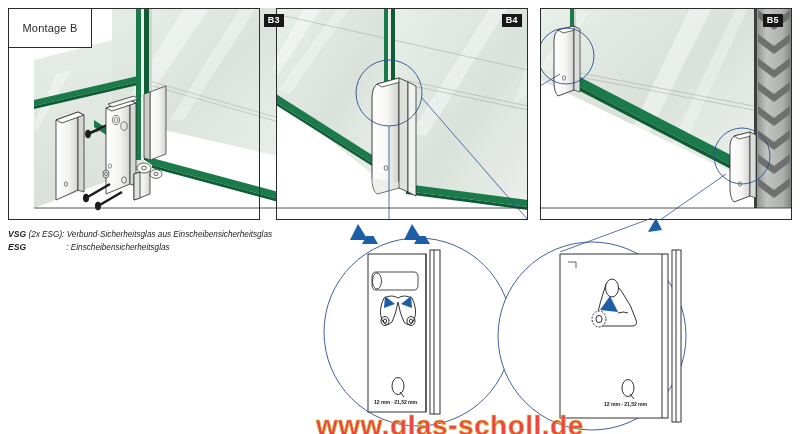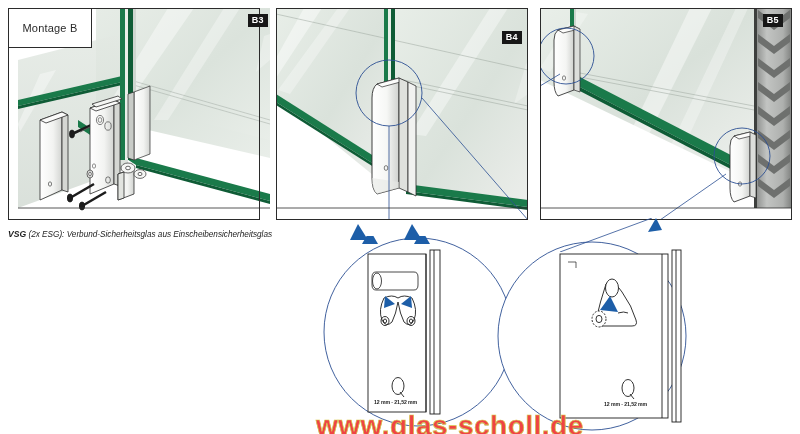--- a/index.html
+++ b/index.html
@@ -57,21 +57,21 @@
   }
 
   svg{display:block;}
   .nosel{user-select:none;}
 </style>
 </head>
 <body>
 
 <div class="stage">
 
-  <div class="panel" style="left:8px;top:8px;width:256px;height:212px;padding-left:10px;">
+  <div class="panel" style="left:24px;top:8px;width:256px;height:212px;padding-left:10px;">
     <svg width="252" height="212" viewBox="0 0 252 212">
       <defs>
         <linearGradient id="gl3" x1="0" y1="0" x2="1" y2="1">
           <stop offset="0" stop-color="#e6ece6"></stop>
           <stop offset="0.5" stop-color="#dbe3dc"></stop>
           <stop offset="1" stop-color="#e9eee9"></stop>
         </linearGradient>
         <linearGradient id="gl3b" x1="0" y1="0" x2="0" y2="1">
           <stop offset="0" stop-color="#e3e9e3"></stop>
           <stop offset="1" stop-color="#d3dbd4"></stop>
@@ -252,21 +252,21 @@
       <circle cx="113" cy="85" r="33" fill="none" stroke="#2b4f93" stroke-width="0.9"></circle>
 
       <g stroke="#2b4f93" stroke-width="0.8" fill="none">
         <line x1="113" y1="118" x2="113" y2="212"></line>
         <line x1="146" y1="90" x2="252" y2="212"></line>
       </g>
 
       <line x1="0" y1="200" x2="252" y2="200" stroke="#2b2b2b" stroke-width="0.8"></line>
     </svg>
 
-    <div class="tag" style="right:6px;top:23px;">B4</div>
+    <div class="tag" style="right:6px;top:6px;">B4</div>
   </div>
   <div class="panel-border" style="left:276px;top:8px;width:252px;height:212px;"></div>
 
   <div class="panel" style="left:540px;top:8px;width:252px;height:212px;">
     <svg width="252" height="212" viewBox="0 0 252 212">
       <defs>
         <linearGradient id="gl5" x1="0" y1="0" x2="1" y2="1">
           <stop offset="0" stop-color="#e9efe9"></stop>
           <stop offset="0.5" stop-color="#d9e1da"></stop>
           <stop offset="1" stop-color="#eff1ee"></stop>
@@ -349,20 +349,25 @@
     <div class="tag" style="right:9px;top:6px;">B5</div>
   </div>
   <div class="panel-border" style="left:540px;top:8px;width:252px;height:212px;"></div>
 
   <div class="legend">
     <div class="legend-row">
       <b>VSG</b>
       <span>(2x ESG):</span>
       <span>Verbund-Sicherheitsglas aus Einscheibensicherheitsglas</span>
     </div>
+    <div class="legend-row">
+      <b class="lg-key">ESG</b>
+      <span>:</span>
+      <span>Einscheibensicherheitsglas</span>
+    </div>
   </div>
 
   <div style="position:absolute;left:322px;top:236px;width:192px;height:192px;">
     <svg width="192" height="192" viewBox="0 0 192 192">
 
       <circle cx="96" cy="96" r="94" fill="#ffffff" stroke="#2b4f93" stroke-width="0.9"></circle>
 
       <g stroke="#1c1c1c" stroke-width="0.9" fill="#ffffff">
         <rect x="46" y="18" width="58" height="158"></rect>
         <line x1="104" y1="18" x2="104" y2="176"></line>

